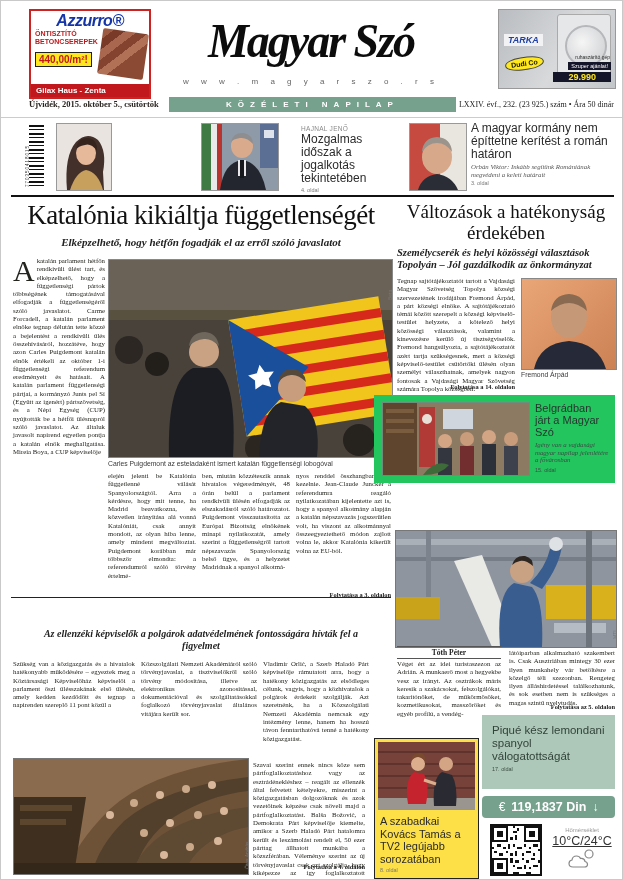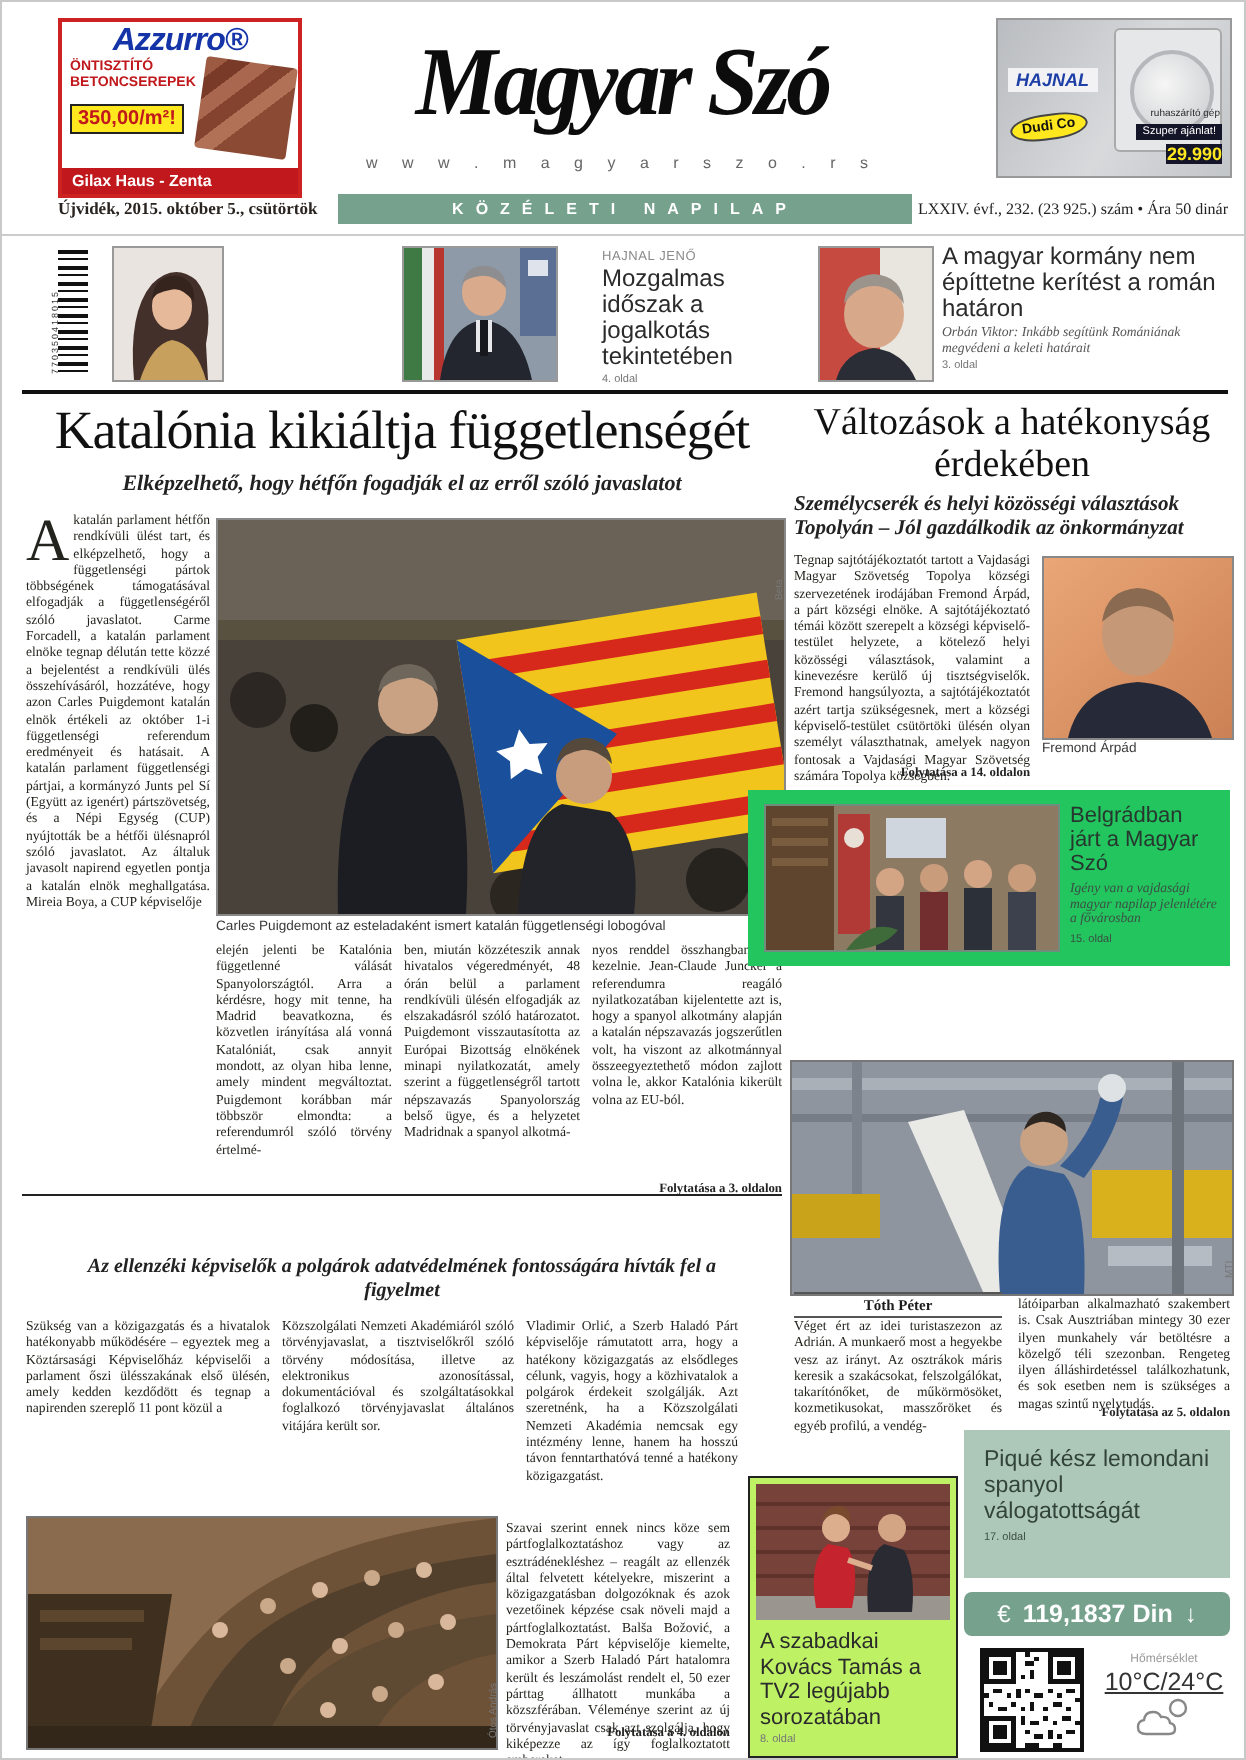--- a/index.html
+++ b/index.html
@@ -21,21 +21,21 @@
   #masthead .title{font-size:46px;font-weight:bold;font-style:italic;letter-spacing:-2px;color:#0c0c0c;line-height:72px;white-space:nowrap;transform:scaleY(1.06);}
   #masthead .url{font-size:8px;letter-spacing:5px;color:#666;font-family:"Liberation Sans",sans-serif;margin-top:0px;}
   #tagband{left:168px;top:96px;width:287px;background:#76a18d;color:#fff;font-family:"Liberation Sans",sans-serif;font-weight:bold;font-size:8px;letter-spacing:6px;text-align:center;padding:3px 0;}
   #candy{left:497px;top:8px;width:116px;height:78px;background:linear-gradient(120deg,#b9bcc0,#d7d9db 55%,#c3c6c9);border:1px solid #999;overflow:hidden;}
   #candy .brand{position:absolute;left:5px;top:24px;background:#f2f2f4;color:#1d3fa6;font-family:"Liberation Sans",sans-serif;font-style:italic;font-weight:bold;font-size:9px;padding:1px 4px;}
   #candy .machine{position:absolute;right:4px;top:4px;width:52px;height:60px;background:#e6e7e9;border:1px solid #aaa;border-radius:3px;}
   #candy .machine .drum{position:absolute;left:7px;top:10px;width:38px;height:38px;border-radius:50%;background:radial-gradient(circle at 40% 40%,#f6f6f6,#c9cbce);border:2px solid #b5b7ba;}
   #candy .dealer{position:absolute;left:6px;top:47px;background:#ffe81e;color:#111;font-family:"Liberation Sans",sans-serif;font-weight:bold;font-size:7px;padding:2px 5px;border-radius:50%/60%;transform:rotate(-8deg);border:1px solid #444;}
   #candy .offerline{position:absolute;right:5px;top:44px;color:#2a2a2a;font-family:"Liberation Sans",sans-serif;font-size:5px;text-align:right;}
   #candy .offer{position:absolute;right:4px;top:52px;background:#15152a;color:#fff;font-family:"Liberation Sans",sans-serif;font-size:5.5px;padding:1px 3px;}
-  #candy .price{position:absolute;right:4px;top:62px;background:#15152a;color:#ffe81e;font-family:"Liberation Sans",sans-serif;font-weight:bold;font-size:9px;padding:0 0;}
+  #candy .price{position:absolute;right:4px;top:62px;background:#15152a;color:#ffe81e;font-family:"Liberation Sans",sans-serif;font-weight:bold;font-size:9px;padding:0 15px;}
   #dateline{left:28px;top:98px;font-size:8.5px;font-weight:bold;color:#2a2420;}
   #issue{left:452px;top:99px;width:161px;text-align:right;font-size:8px;color:#222;}
   #hdrule{left:0;top:116px;width:623px;height:1px;background:#ccc;}
 
   
   #barcode{left:28px;top:124px;width:15px;height:62px;background:repeating-linear-gradient(to bottom,#111 0 2px,#fff 2px 4px,#111 4px 5px,#fff 5px 8px);}
   #barcode span{position:absolute;left:-4px;top:62px;font-size:4.5px;transform:rotate(-90deg);transform-origin:left top;color:#333;font-family:"Liberation Sans",sans-serif;letter-spacing:1px;}
   .tphoto{border:1px solid #999;}
   #t1photo{left:55px;top:122px;width:54px;height:66px;}
   #t1txt{left:114px;top:124px;width:82px;}
@@ -101,50 +101,50 @@
   #koz-title{left:10px;top:600px;width:380px;text-align:center;font-size:21px;color:#111;}
   #koz-sub{left:25px;top:627px;width:350px;text-align:center;font-size:10px;line-height:12px;font-style:italic;font-weight:bold;color:#222;}
   #koz-c1{left:12px;top:659px;width:122px;height:56px;}
   #koz-c2{left:140px;top:659px;width:116px;height:96px;}
   #koz-c3a{left:262px;top:659px;width:106px;height:96px;}
   #koz-photo{left:12px;top:757px;width:234px;height:115px;border:1px solid #777;}
   #koz-c3b{left:252px;top:760px;width:112px;height:100px;}
   #koz-more{left:252px;top:862px;width:112px;}
 
   
-  #kovacs{left:373px;top:737px;width:105px;height:141px;border:1px solid #222;background:#bef264;box-sizing:border-box;}
+  #kovacs{left:373px;top:737px;width:105px;height:141px;border:1px solid #222;background:#fde047;box-sizing:border-box;}
   #kovacs .photo{position:absolute;left:3px;top:3px;width:97px;height:68px;}
   #kovacs .bt{position:absolute;left:5px;top:76px;width:94px;font-family:"Liberation Sans",sans-serif;font-size:11px;line-height:12.5px;color:#2b2b2b;}
   #kovacs .bp{position:absolute;left:5px;top:128px;font-family:"Liberation Sans",sans-serif;font-size:5.5px;color:#777;}
 </style>
 </head>
 <body>
 
 <div id="page">
 
   <div class="abs" id="azzurro">
     <div class="brand">Azzurro®</div>
     <div class="l1">ÖNTISZTÍTÓ</div>
     <div class="l2">BETONCSEREPEK</div>
     <div class="tile"></div>
-    <div class="price">350,00/m²!</div>
+    <div class="price">440,00/m²!</div>
     <div class="foot">Gilax Haus - Zenta</div>
   </div>
 
   <div class="abs" id="tagband">KÖZÉLETI NAPILAP</div>
   <div class="abs" id="masthead">
     <div class="title">Magyar Szó</div>
     <div class="url">w w w . m a g y a r s z o . r s</div>
   </div>
 
   <div class="abs" id="candy">
     <div class="machine">
         <div class="drum"></div>
       </div>
-    <div class="brand">HAJNAL</div>
+    <div class="brand">TARKA</div>
     <div class="dealer">Dudi Co</div>
     <div class="offerline">ruhaszárító gép</div>
     <div class="offer">Szuper ajánlat!</div>
     <div class="price">29.990</div>
   </div>
 
   <div class="abs" id="dateline">Újvidék, 2015. október 5., csütörtök</div>
   <div class="abs" id="issue">LXXIV. évf., 232. (23 925.) szám • Ára 50 dinár</div>
   <div class="abs" id="hdrule"></div>
 

